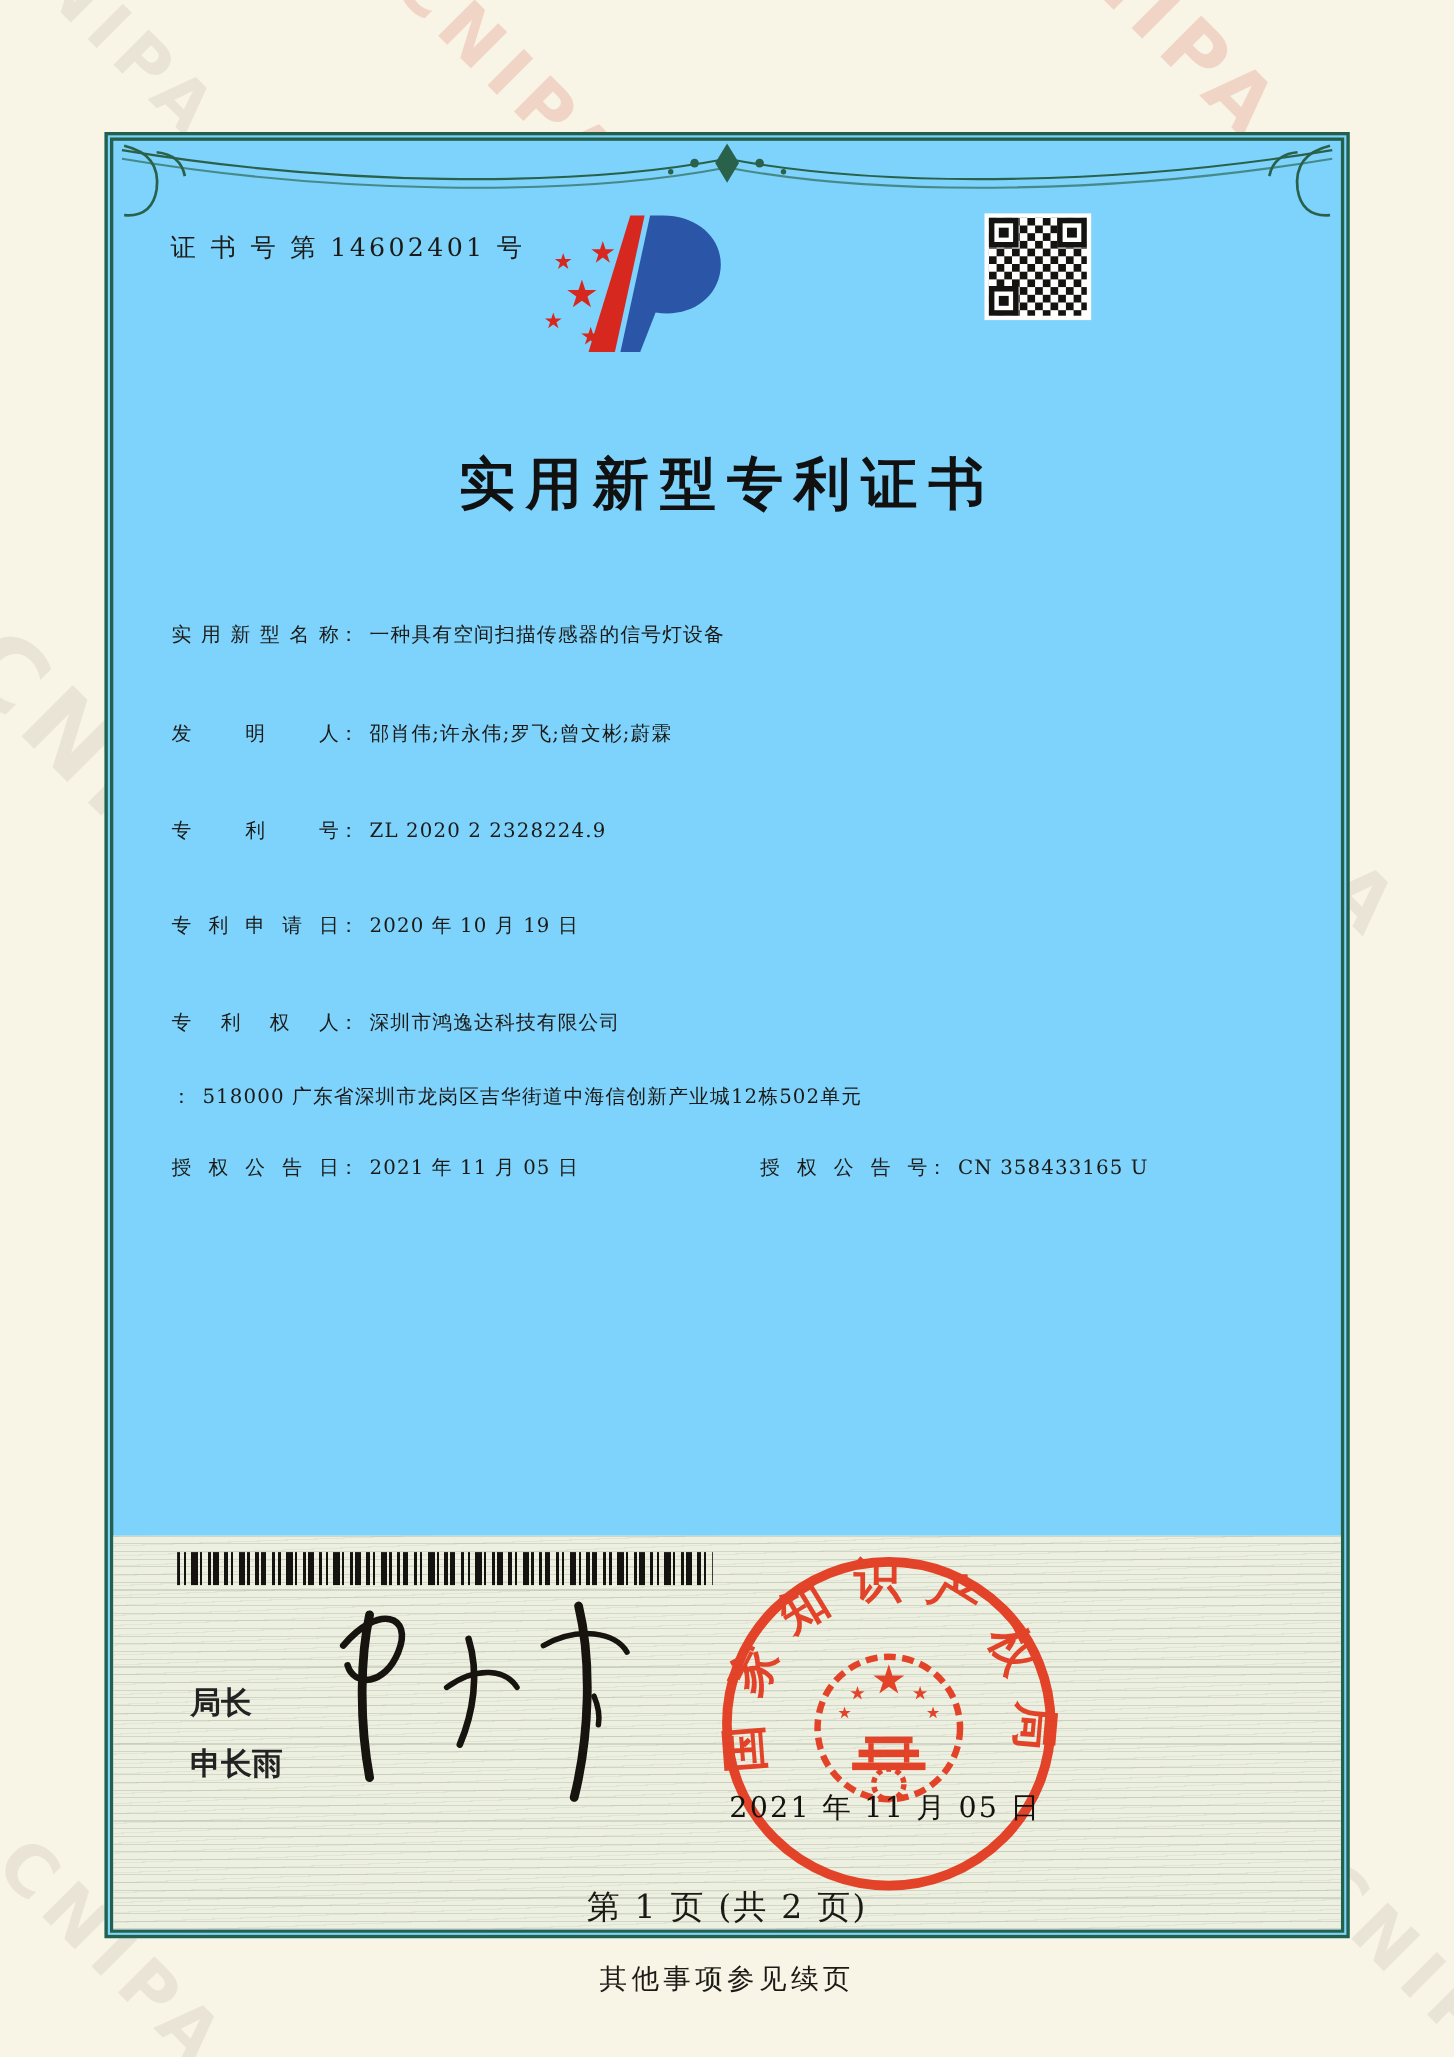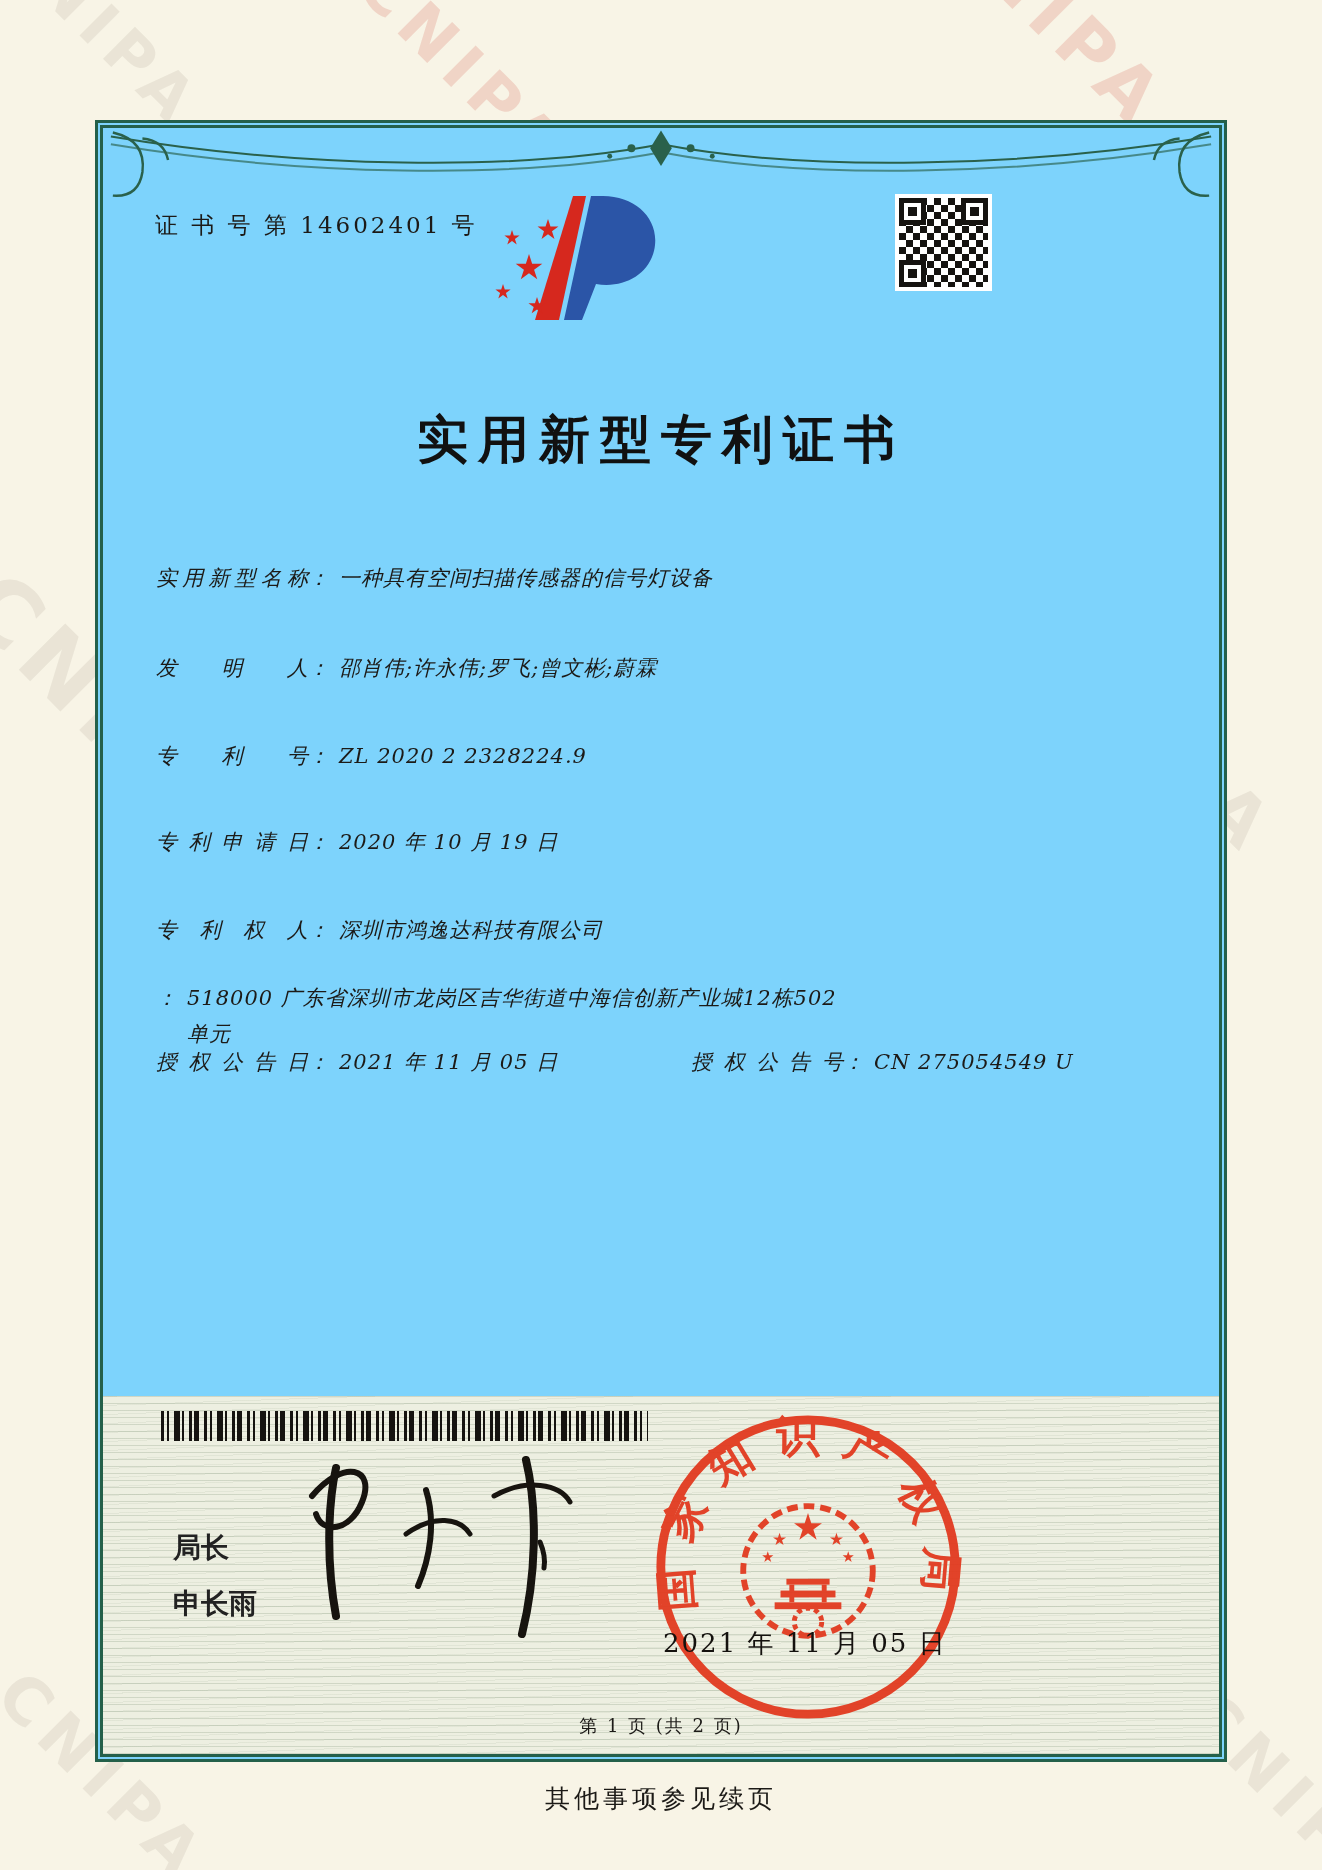--- a/index.html
+++ b/index.html
@@ -39,21 +39,21 @@
     background:repeating-conic-gradient(#151310 0% 25%, #ffffff 0% 50%) 0 0/14px 14px;
   }
   .finder{position:absolute;width:27px;height:27px;border:5px solid #151310;background:#fff;box-sizing:border-box;}
   .finder .fcore{width:9px;height:9px;background:#151310;margin:4px;}
   .finder.tl{left:0;top:0;} .finder.tr{right:0;top:0;} .finder.bl{left:0;bottom:0;}
   .title{
     position:absolute;left:0;top:278px;width:100%;text-align:center;
     font-size:51px;font-weight:bold;letter-spacing:10px;color:#111;
   }
   
-  .frow{position:absolute;left:53px;display:flex;font-size:21px;line-height:36px;font-style:italic;}
+  .frow{position:absolute;left:53px;display:flex;font-size:18px;line-height:36px;}
   .flabel{
     display:inline-block;width:152px;text-align-last:justify;text-justify:inter-character;
     white-space:nowrap;
   }
   .fcolon{display:inline-block;}
   .fvalue{margin-left:10px;letter-spacing:1px;}
   .fvalue.addr{width:660px;}
   
   .body-text{
     position:absolute;left:53px;top:966px;width:1032px;
@@ -84,21 +84,21 @@
     font-size:28px;font-weight:bold;color:#222;line-height:56px;
   }
   .signature{position:absolute;left:175px;top:1310px;width:330px;height:230px;}
   .seal{position:absolute;left:548px;top:1282px;width:314px;height:314px;opacity:.93;}
   .seal-date{
     position:absolute;left:560px;top:1498px;width:300px;
     font-size:26px;letter-spacing:2px;color:#14110e;white-space:nowrap;
   }
   .page-info{
     position:absolute;left:0;top:1586px;width:100%;text-align:center;
-    font-size:18px;letter-spacing:2px;
+    font-size:30px;letter-spacing:2px;
   }
   
   .cont-note{
     position:absolute;left:0;top:1782px;width:100%;text-align:center;
     font-size:25px;letter-spacing:4px;
   }
 </style>
 </head>
 <body>
 
@@ -223,21 +223,21 @@
     <span class="fvalue addr">518000 广东省深圳市龙岗区吉华街道中海信创新产业城12栋502单元</span>
   </div>
   <div class="frow" style="top:916px;">
     <span class="flabel">授权公告日</span>
       <span class="fcolon">：</span>
     <span class="fvalue">2021 年 11 月 05 日</span>
   </div>
   <div class="frow" style="top:916px;left:588px;">
     <span class="flabel">授权公告号</span>
       <span class="fcolon">：</span>
-    <span class="fvalue">CN 275054549 U</span>
+    <span class="fvalue">CN 358433165 U</span>
   </div>
 
 
   <div class="waveband"></div>
 
   <div class="barcode"></div>
 
   <div class="signer">
     <div>局长</div>
     <div>申长雨</div>

